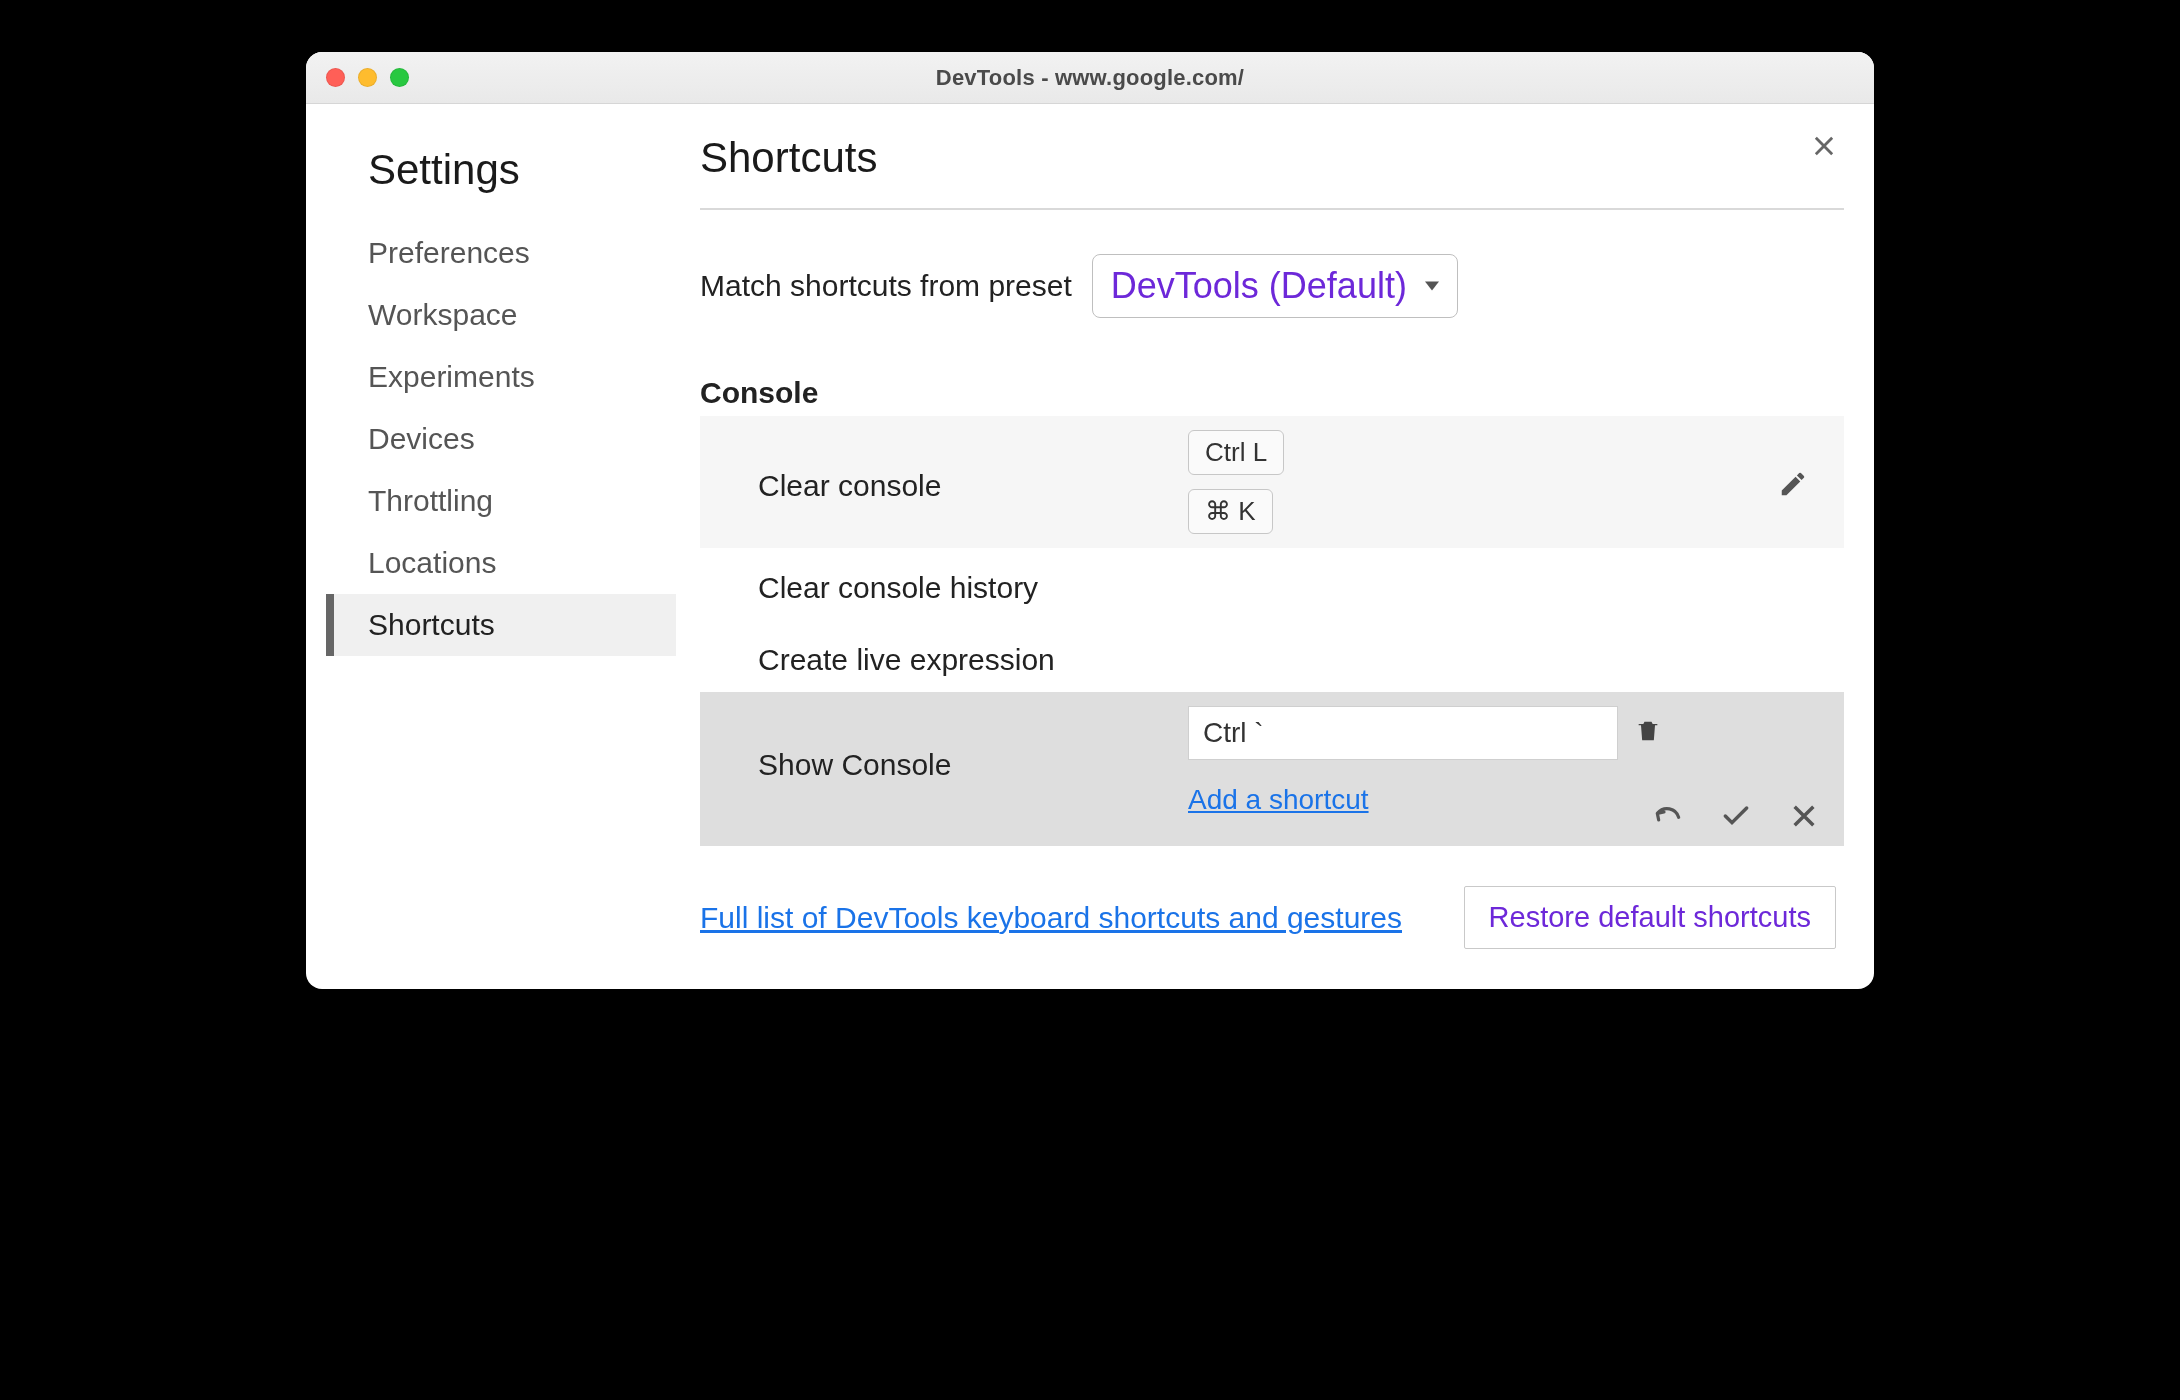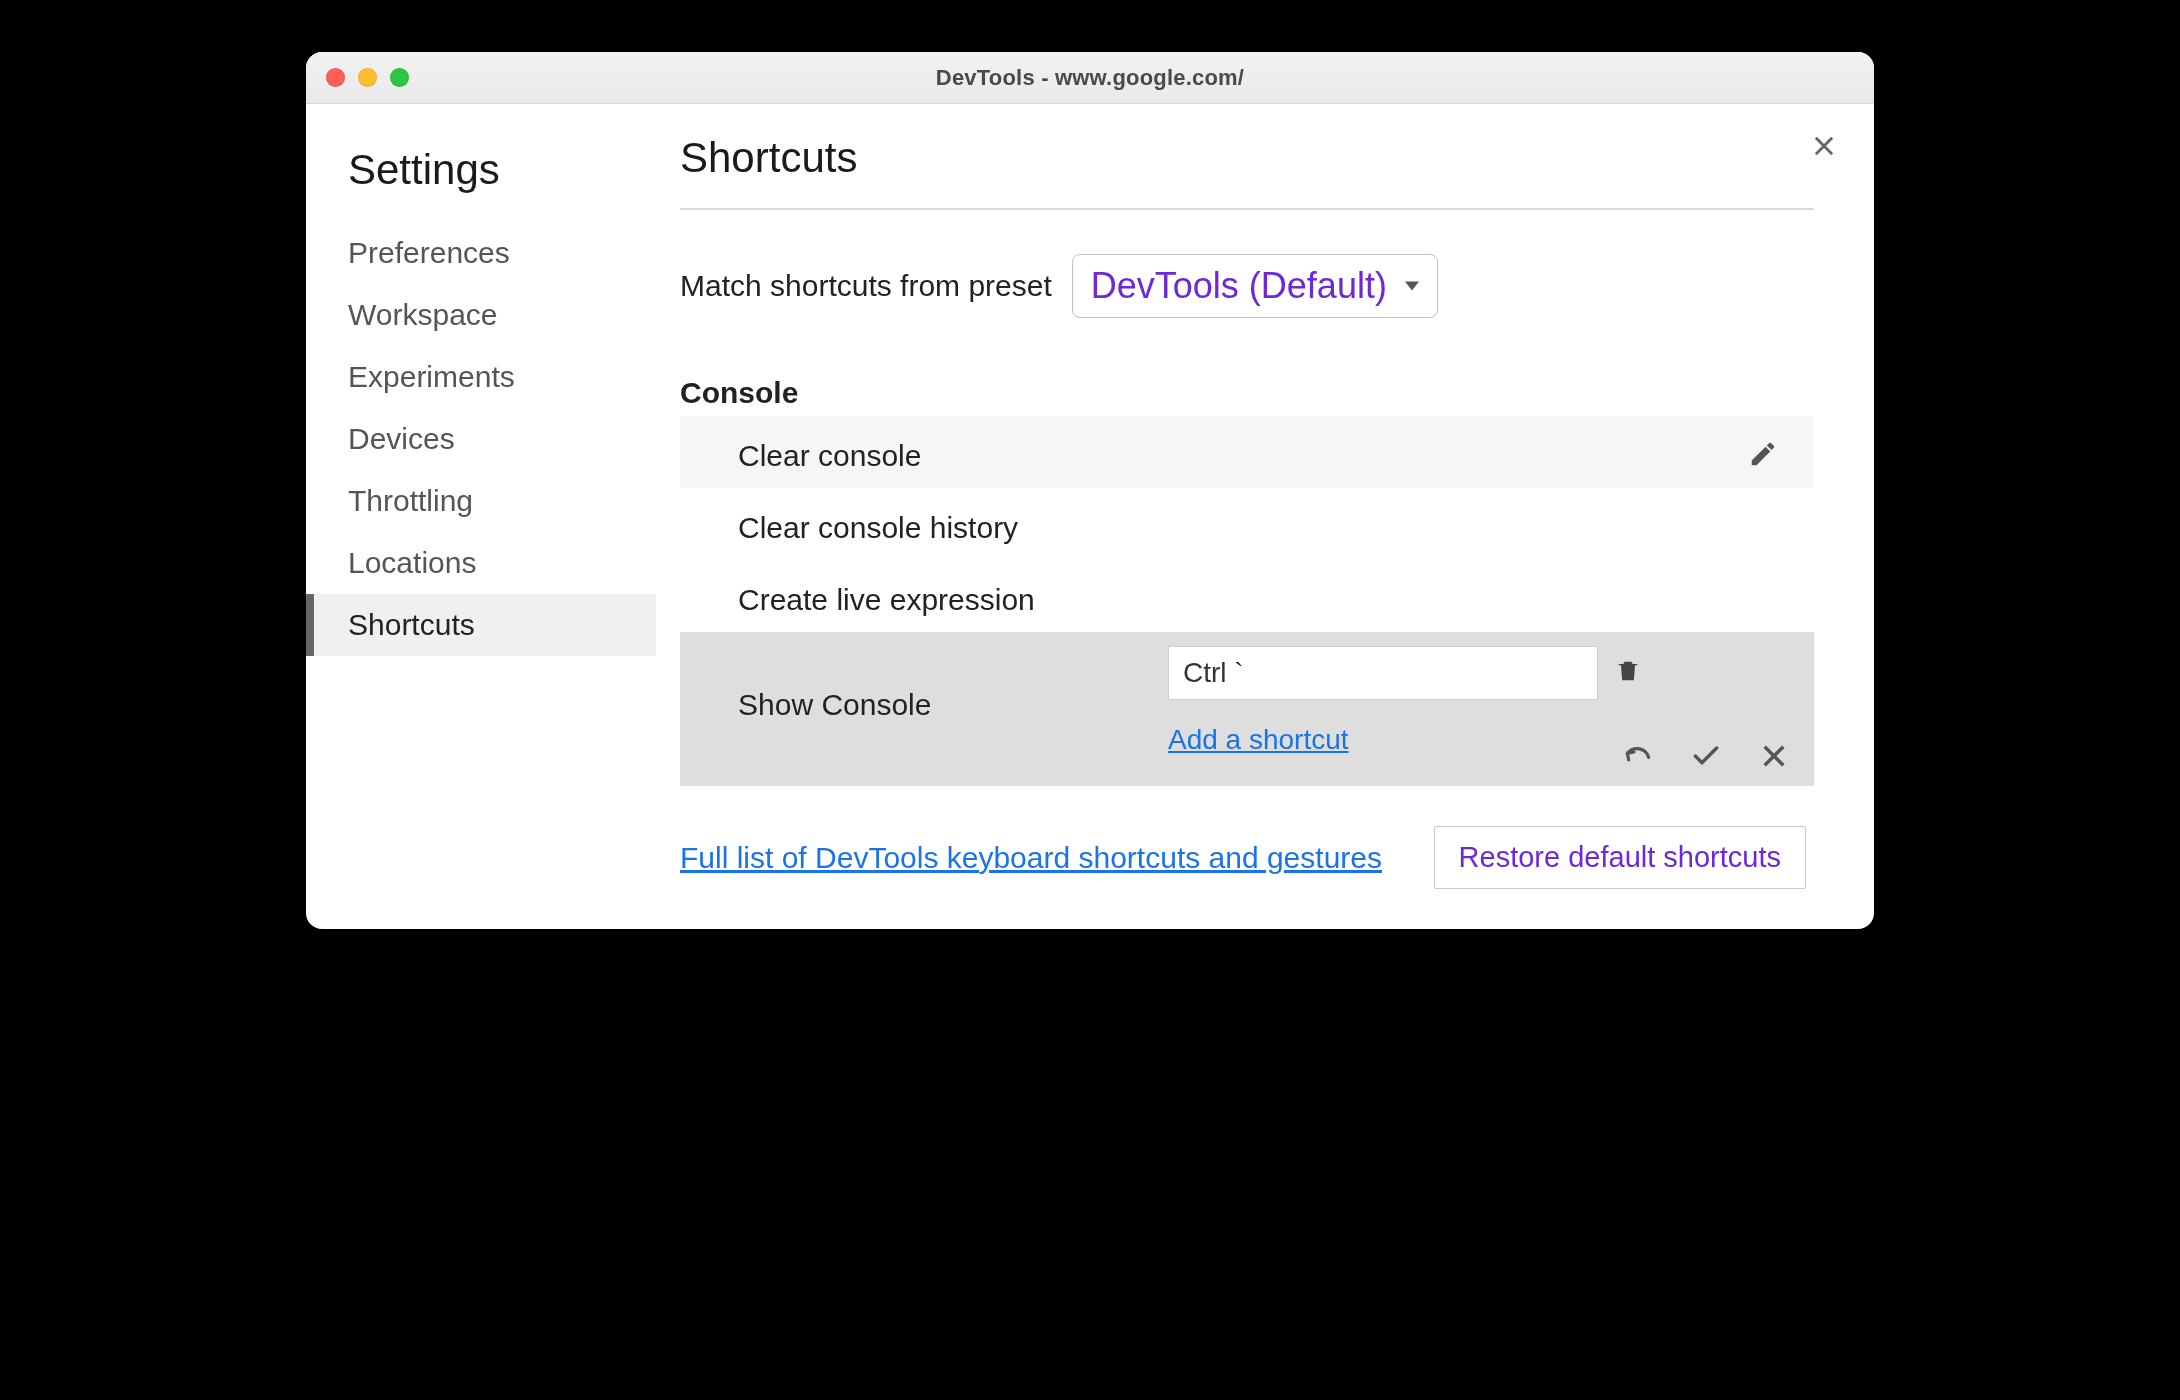--- a/index.html
+++ b/index.html
@@ -33,22 +33,23 @@
   .dot.red { background:#ff5f57; box-shadow: inset 0 0 0 1px rgba(0,0,0,.08); }
   .dot.yellow { background:#febc2e; box-shadow: inset 0 0 0 1px rgba(0,0,0,.08);}
   .dot.green { background:#28c840; box-shadow: inset 0 0 0 1px rgba(0,0,0,.08);}
   .title {
     position:absolute; left:0; right:0; text-align:center;
     font-size: 22px; color:#4a4a4a; font-weight:600; letter-spacing:.2px;
   }
 
   .content {
     display:flex;
-    padding: 30px 60px 40px 0;
+    padding: 30px 30px 40px 0;
     position: relative;
+    margin-left: 20px;
   }
 
   .close-x {
     position:absolute; top:28px; right:36px;
     color:#666; cursor:pointer;
   }
   .close-x svg { width:28px; height:28px; }
 
   .sidebar {
     width: 350px;
@@ -182,20 +183,24 @@
         <span class="preset-label">Match shortcuts from preset</span>
         <div class="select">
           <span>DevTools (Default)</span>
         </div>
       </div>
 
       <div class="section-title">Console</div>
 
       <div class="row shaded">
         <div class="action-label">Clear console</div>
+        <div class="keys-col">
+          <span class="key-chip">Ctrl L</span>
+          <span class="key-chip">⌘ K</span>
+        </div>
         <div class="edit-btn">
           <svg viewBox="0 0 24 24">
               <path fill="currentColor" d="M3 17.25V21h3.75L17.81 9.94l-3.75-3.75L3 17.25zM20.71 7.04a1 1 0 0 0 0-1.41l-2.34-2.34a1 1 0 0 0-1.41 0l-1.83 1.83 3.75 3.75 1.83-1.83z"></path>
             </svg>
         </div>
       </div>
 
       <div class="row">
         <div class="action-label">Clear console history</div>
       </div>

